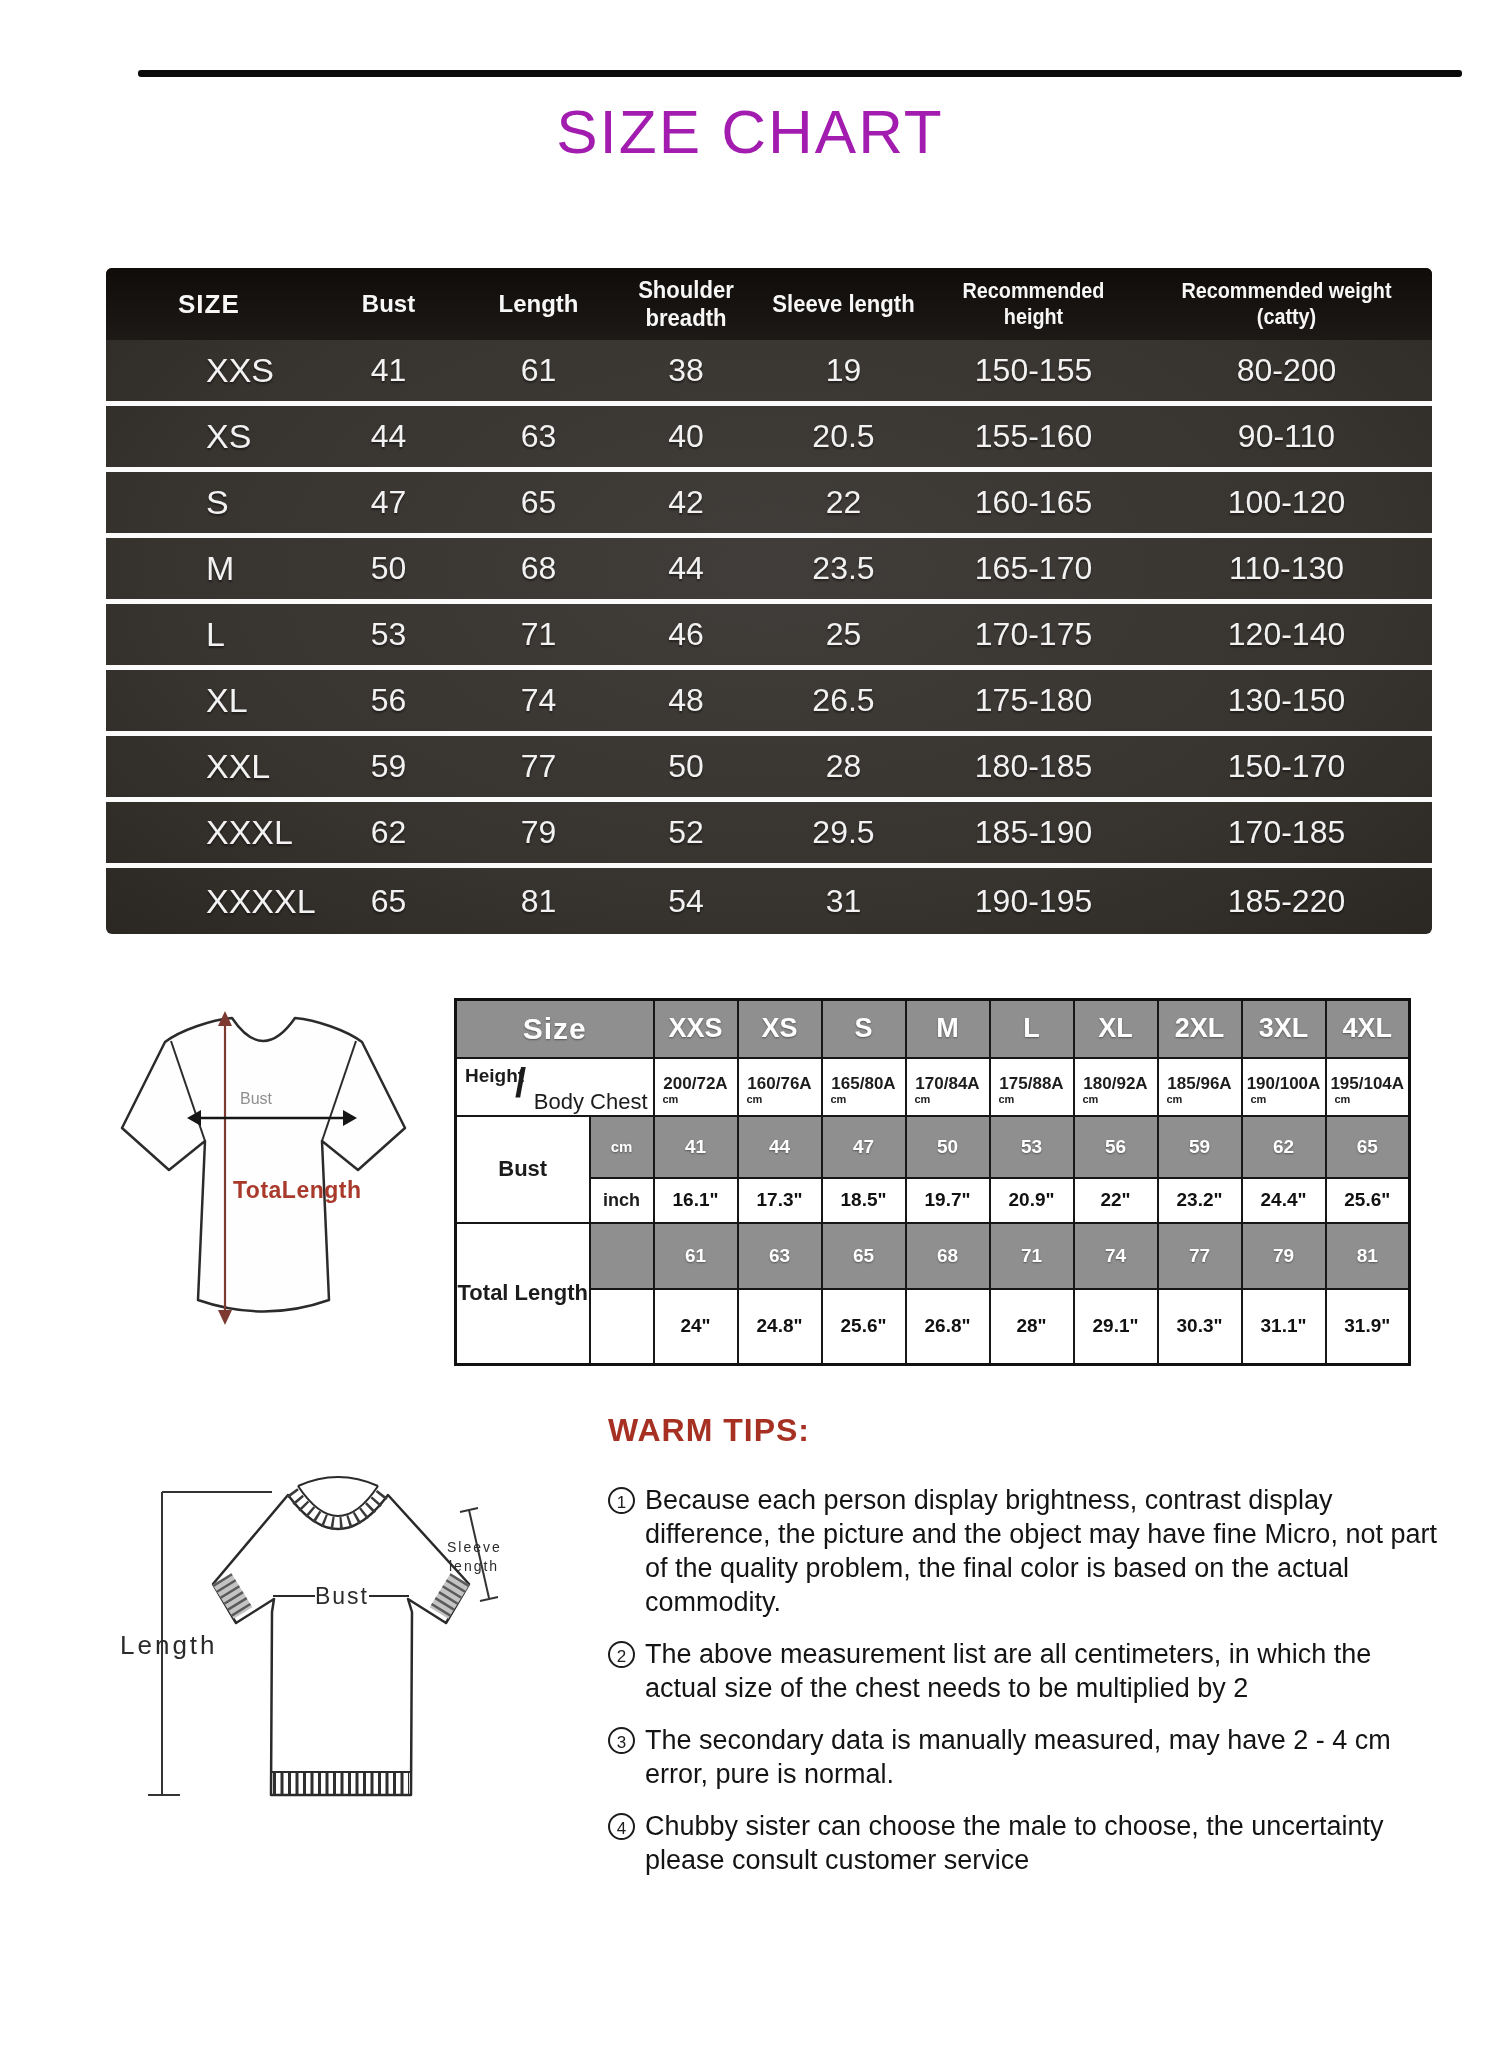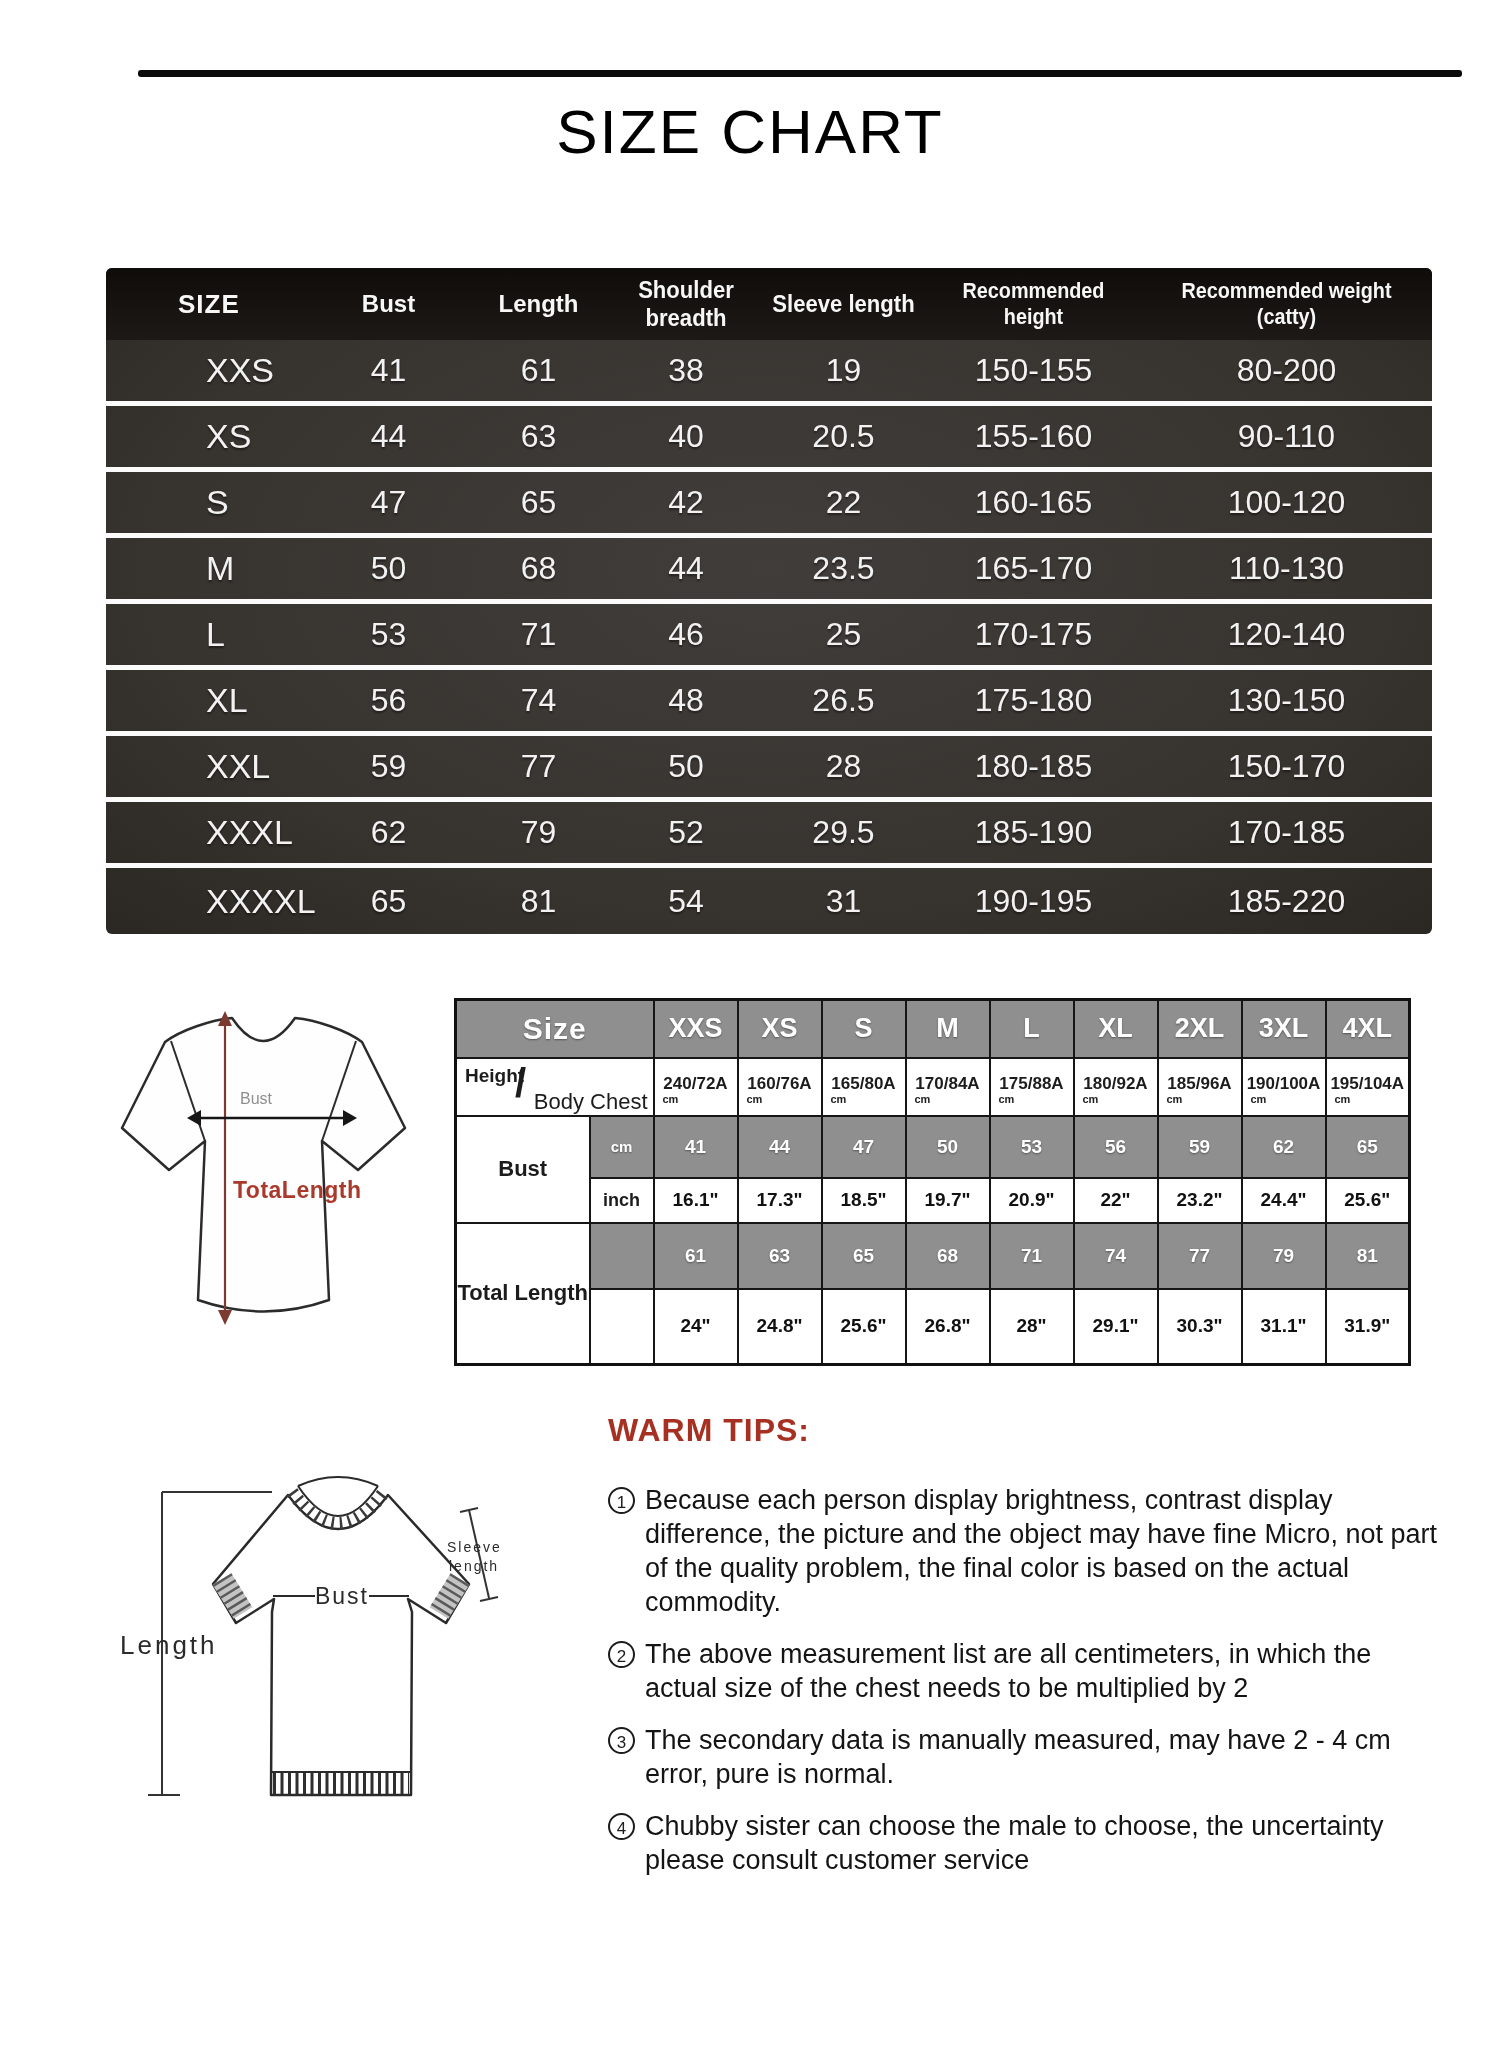--- a/index.html
+++ b/index.html
@@ -2,21 +2,21 @@
 <html><head>
 <meta charset="utf-8">
 <style>
   html,body{margin:0;padding:0;background:#ffffff;}
   #page{position:relative;width:1500px;height:2072px;background:#ffffff;overflow:hidden;
         font-family:"Liberation Sans", sans-serif;color:#1c1c1c;}
 
   
   #top-rule{position:absolute;left:138px;top:70px;width:1324px;height:7px;background:#0b0b0b;border-radius:3px;}
   #page-title{position:absolute;left:0;top:96px;width:100%;text-align:center;
-              font-size:62px;letter-spacing:2px;color:#000000;}
+              font-size:62px;letter-spacing:2px;color:#a21caf;}
 
   
   .t1{position:absolute;left:106px;top:268px;width:1326px;height:666px;border-radius:6px;
       background:radial-gradient(ellipse at 50% 45%, #413d3a 0%, #37332f 65%, #2b2723 100%);
       overflow:hidden;}
   .t1-grid{display:grid;grid-template-columns:205px 155px 145px 150px 165px 215px 291px;align-items:center;}
   .t1-head{height:72px;background:linear-gradient(#0f0c09,#1d1916);}
   .t1-head span{color:#f7f7f7;font-weight:bold;font-size:24px;text-align:center;display:inline-block;}
   .t1-head span:first-child{text-align:left;padding-left:72px;font-size:26px;letter-spacing:1px;}
   .t1-head span:nth-child(4),.t1-head span:nth-child(5){transform:scaleX(.92);}
@@ -201,21 +201,21 @@
           <th class="g">4XL</th>
         </tr>
     <tr class="r-height">
       <td class="hbc" colspan="2">
         <span class="top">Height</span>
         <span class="slash">/</span>
         <span class="bot">Body Chest</span>
       </td>
 
     <td>
-        <div class="hv">240/72A</div>
+        <div class="hv">200/72A</div>
         <span class="hu">cm</span>
       </td>
           <td>
         <div class="hv">160/76A</div>
         <span class="hu">cm</span>
       </td>
           <td>
         <div class="hv">165/80A</div>
         <span class="hu">cm</span>
       </td>

